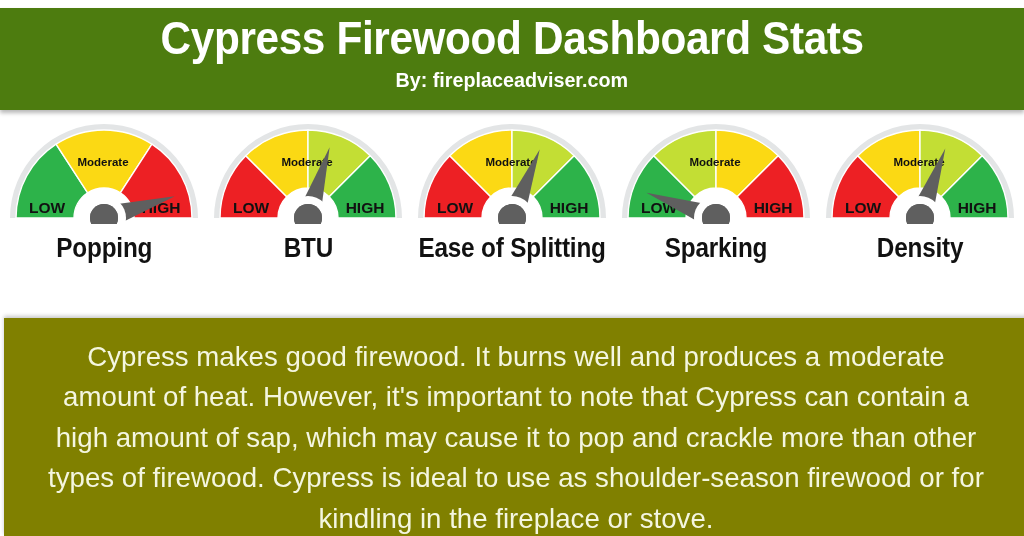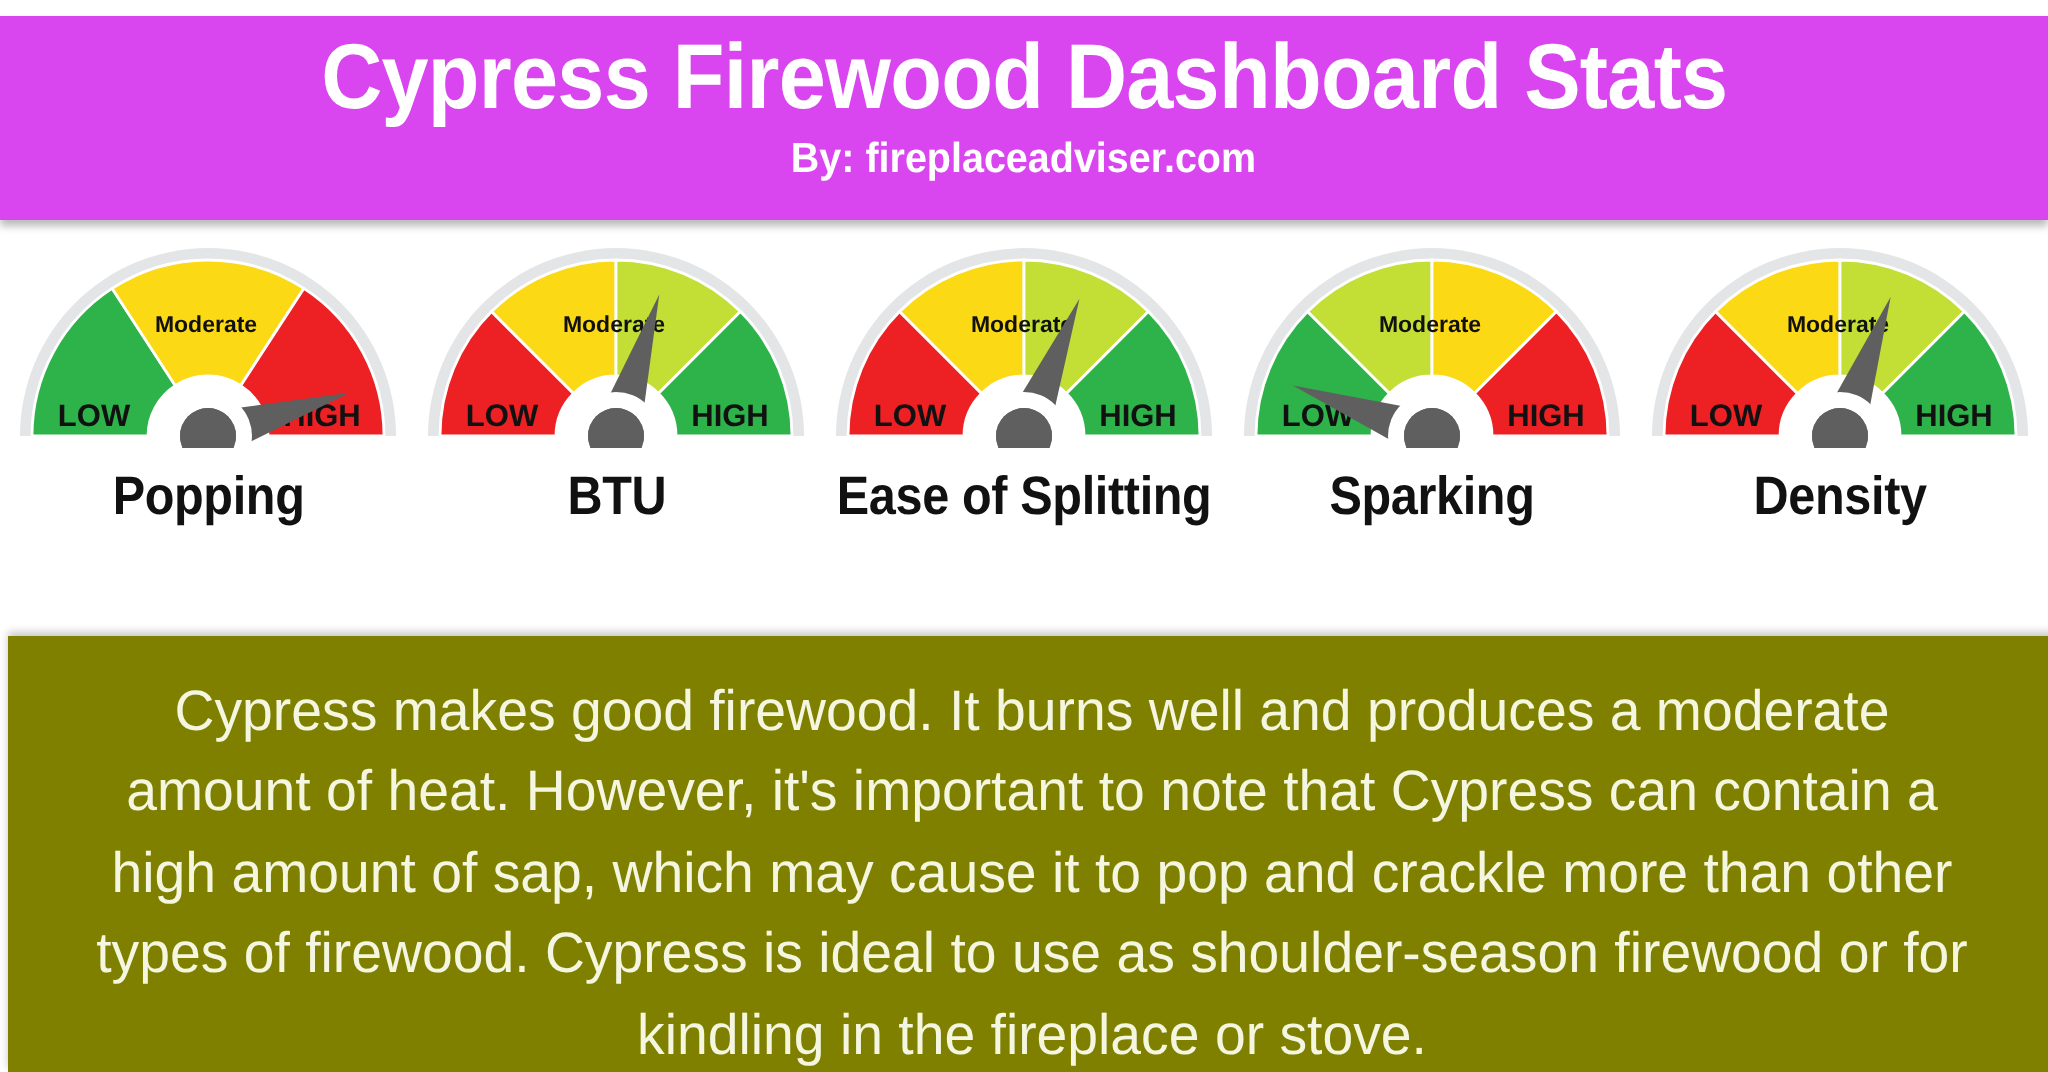--- a/index.html
+++ b/index.html
@@ -15,21 +15,21 @@
     position: relative;
   }
 
   
   #header-band {
     position: absolute;
     left: 0;
     top: 8px;
     width: 1024px;
     height: 102px;
-    background: #d946ef;
+    background: #4d7c0f;
     box-shadow: 0 3px 4px rgba(0,0,0,0.28);
     display: flex;
     flex-direction: column;
     align-items: center;
     justify-content: flex-start;
     box-sizing: border-box;
     padding-top: 6px;
   }
   #dashboard-title {
     color: #ffffff;

